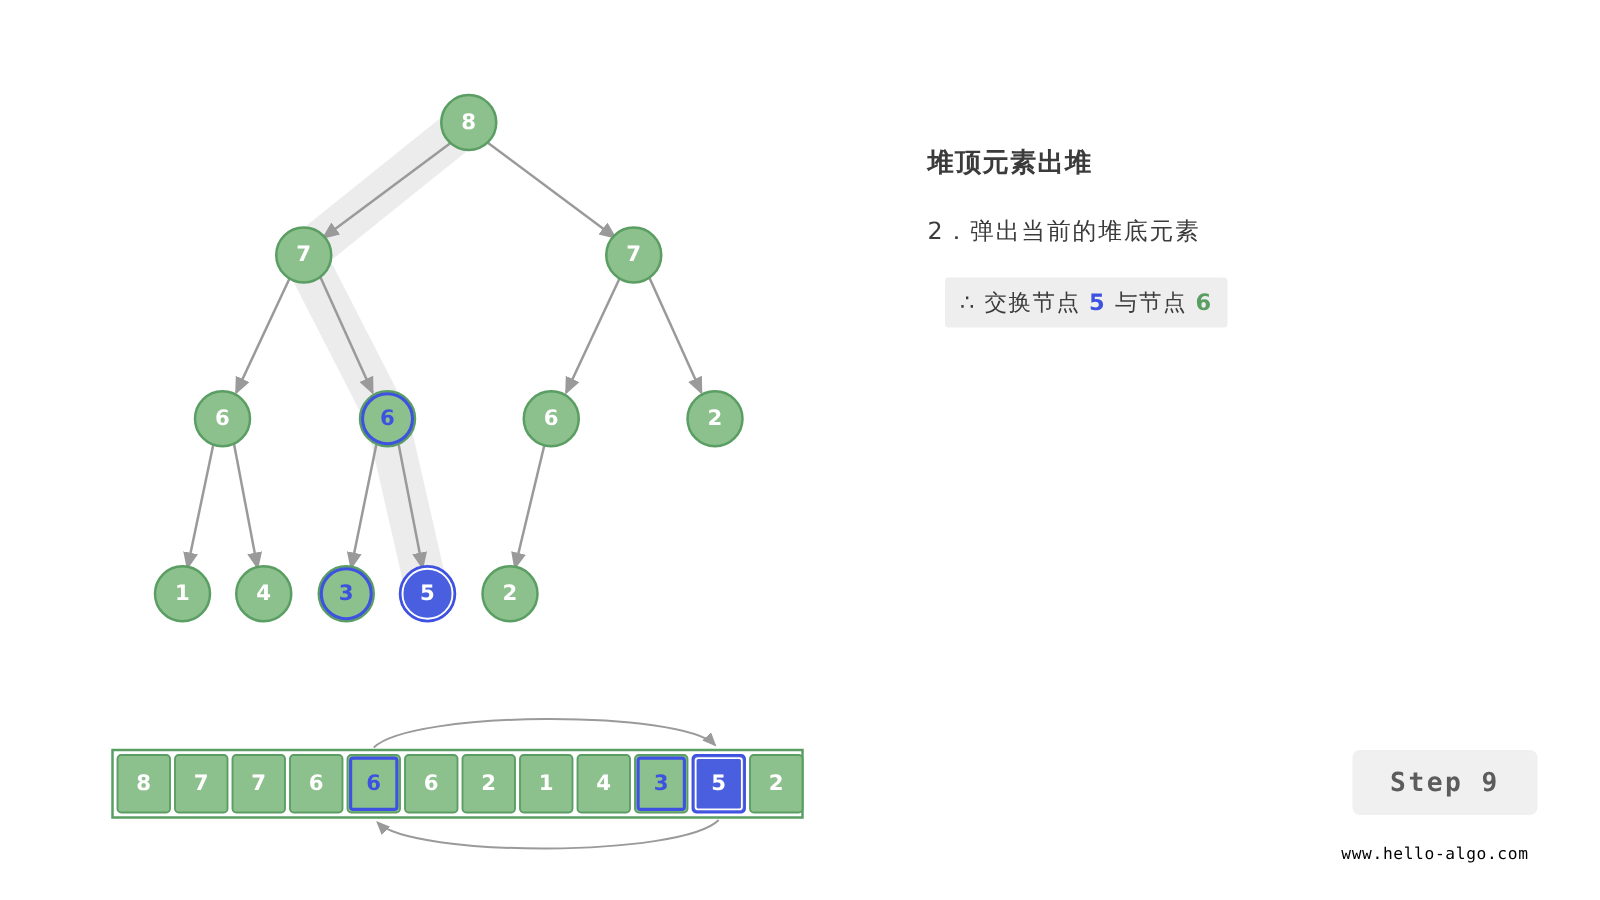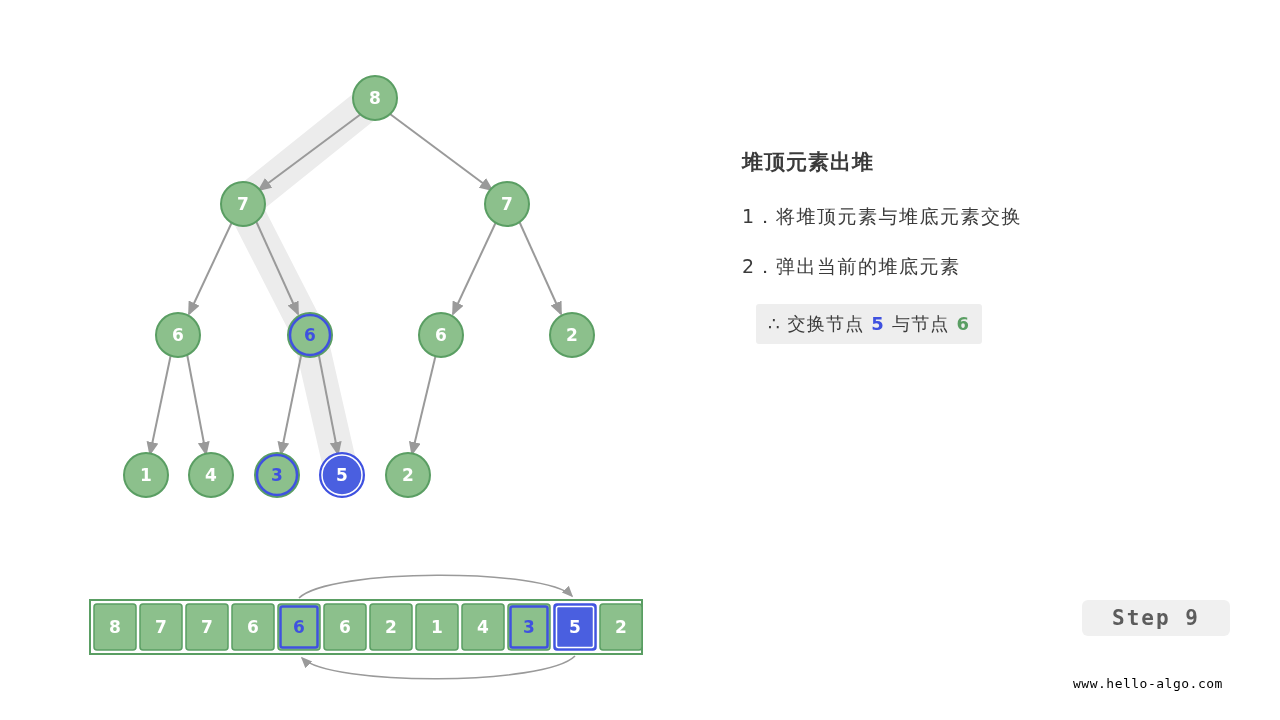--- a/index.html
+++ b/index.html
@@ -23,21 +23,21 @@
   svg.diagram {
     position: absolute;
     left: 0; top: 0;
     width: 1280px;
     height: 720px;
   }
   
   .panel {
     position: absolute;
     left: 742px;
-    top: 148px;
+    top: 116px;
     width: 500px;
   }
   .panel-title {
     font-size: 21px;
     font-weight: bold;
     color: #3b3b3b;
     letter-spacing: 1px;
     margin-bottom: 28px;
   }
   .step-line {
@@ -65,21 +65,21 @@
   .blue { color: #3f51e0; font-weight: bold; }
   .green { color: #5a9e63; font-weight: bold; }
   .sub-wrap { display: block; }
 
   
   .step-badge {
     position: absolute;
     left: 1082px;
     top: 600px;
     width: 148px;
-    height: 36px;
+    height: 52px;
     background: #f0f0f0;
     border-radius: 6px;
     display: flex;
     align-items: center;
     justify-content: center;
     font-family: "DejaVu Sans Mono", monospace;
     font-size: 21px;
     font-weight: bold;
     color: #5c5c5c;
     letter-spacing: 2px;
@@ -235,21 +235,20 @@
 
       <g fill="none" stroke="#9a9a9a" stroke-width="1.6">
         <path d="M299,598 C330,568 545,568 572,596" marker-end="url(#arrow)"></path>
         <path d="M575,656 C545,686 330,686 302,658" marker-end="url(#arrow)"></path>
       </g>
     </g>
   </svg>
 
   <div class="panel">
     <div class="panel-title">堆顶元素出堆</div>
-    <div class="step-line">1．将堆顶元素与堆底元素交换</div>
     <div class="step-line">2．弹出当前的堆底元素</div>
 
 
     <div class="sub-wrap">
       <div class="sub-line highlight">
         <span>∴ 交换节点 </span><span class="blue">5</span><span> 与节点 </span><span class="green">6</span>
       </div>
     </div>
   </div>
 

